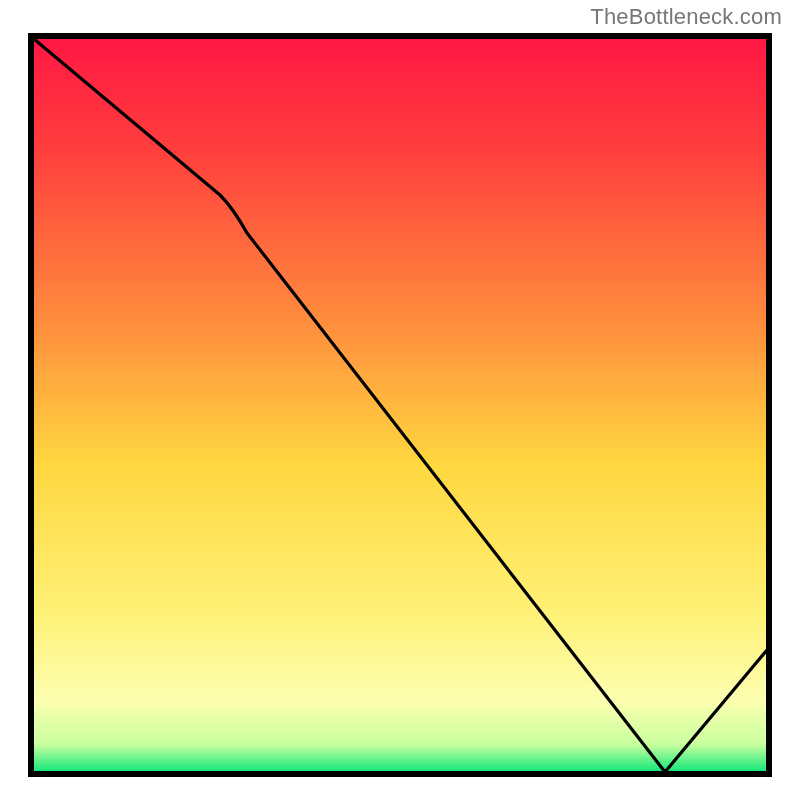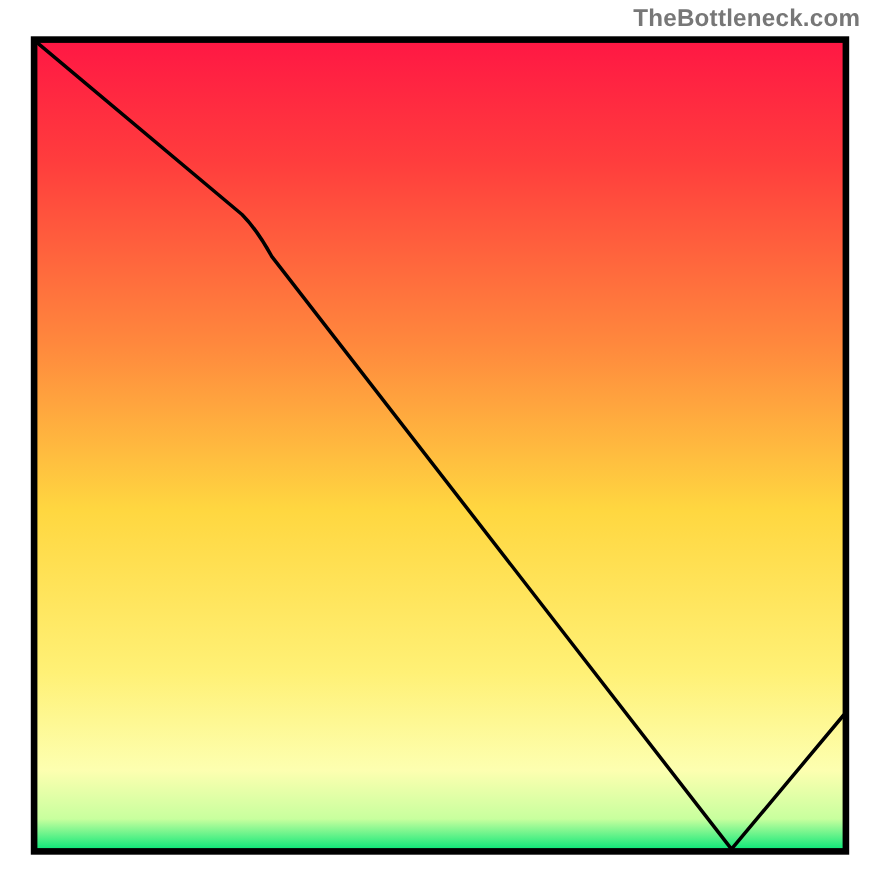--- a/index.html
+++ b/index.html
@@ -13,21 +13,21 @@
   .wrap {
     position: relative;
     width: 800px;
     height: 800px;
   }
   .attribution {
     position: absolute;
     top: 4px;
     right: 18px;
     font-size: 22px;
-    font-weight: 700;
+    font-weight: 400;
     color: #777;
     letter-spacing: 0.2px;
   }
   .plot {
     position: absolute;
     left: 25px;
     top: 30px;
     width: 750px;
     height: 750px;
     box-sizing: border-box;

